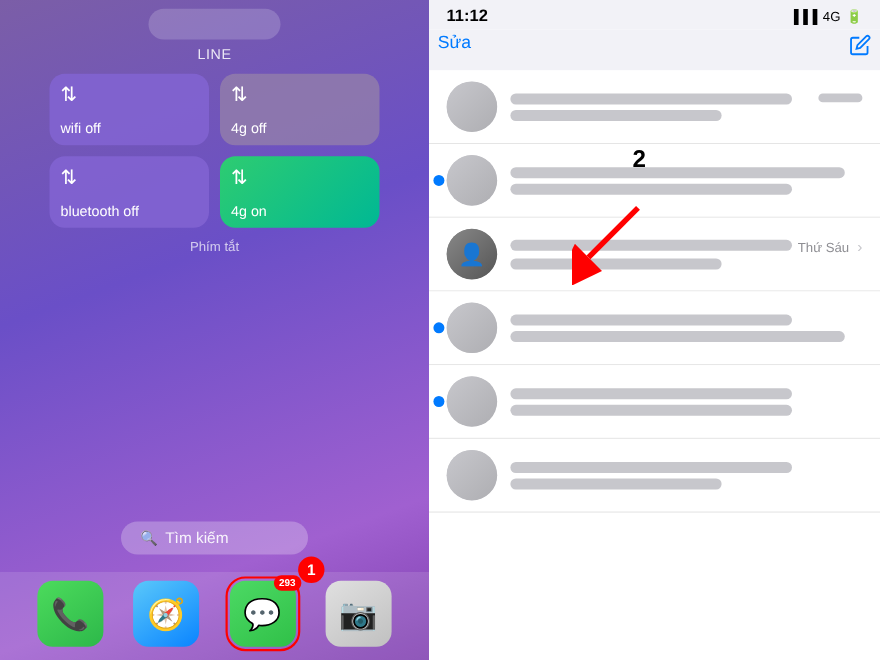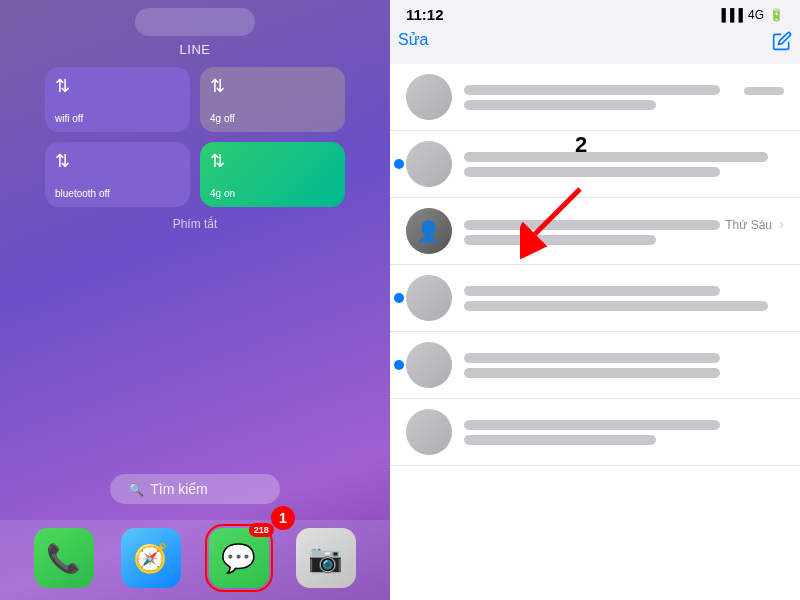--- a/index.html
+++ b/index.html
@@ -80,21 +80,21 @@
       font-size: 18px;
       margin-bottom: 4px;
       color: white;
       position: absolute;
       top: 8px;
       left: 10px;
     }
 
     .shortcut-label {
       color: white;
-      font-size: 10px;
+      font-size: 13px;
       font-weight: 500;
     }
 
     .phim-tat-label {
       color: rgba(255,255,255,0.7);
       font-size: 12px;
       margin-top: 4px;
       text-align: right;
     }
 
@@ -296,21 +296,21 @@
     }
 
     .message-content {
       flex: 1;
       min-width: 0;
     }
 
     .message-name-row {
       display: flex;
       justify-content: space-between;
-      align-items: flex-end;
+      align-items: flex-start;
       margin-bottom: 3px;
     }
 
     .message-time {
       font-size: 12px;
       color: #8e8e93;
     }
 
     .blurred-text {
       background: #c7c7cc;
@@ -394,21 +394,21 @@
 
   <div class="dock">
     <div class="dock-icon phone">
       <span>📞</span>
     </div>
     <div class="dock-icon safari">
       <span>🧭</span>
     </div>
     <div class="dock-icon messages highlighted">
       <span>💬</span>
-      <span class="notification-badge">218</span>
+      <span class="notification-badge">293</span>
     </div>
     <div class="dock-icon camera">
       <span>📷</span>
     </div>
   </div>
 </div>
 
 <div class="right-panel">
 
   <div class="status-bar">

